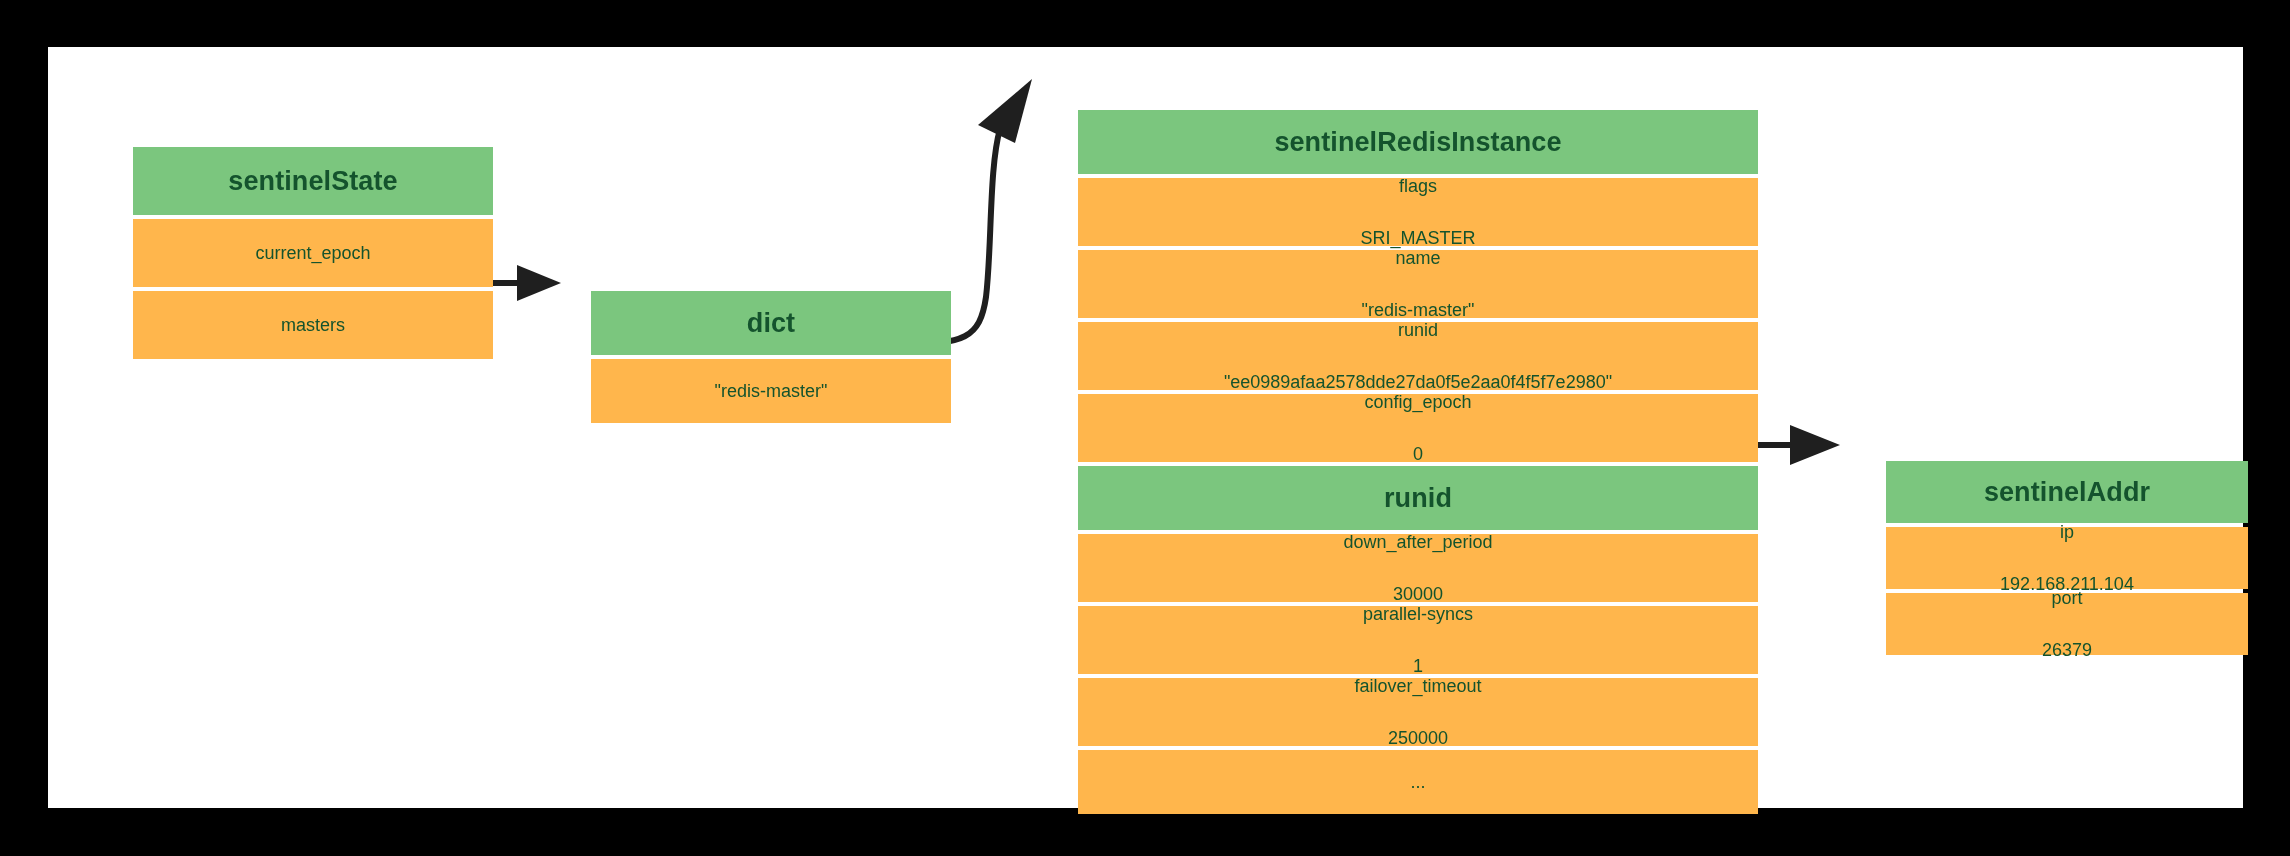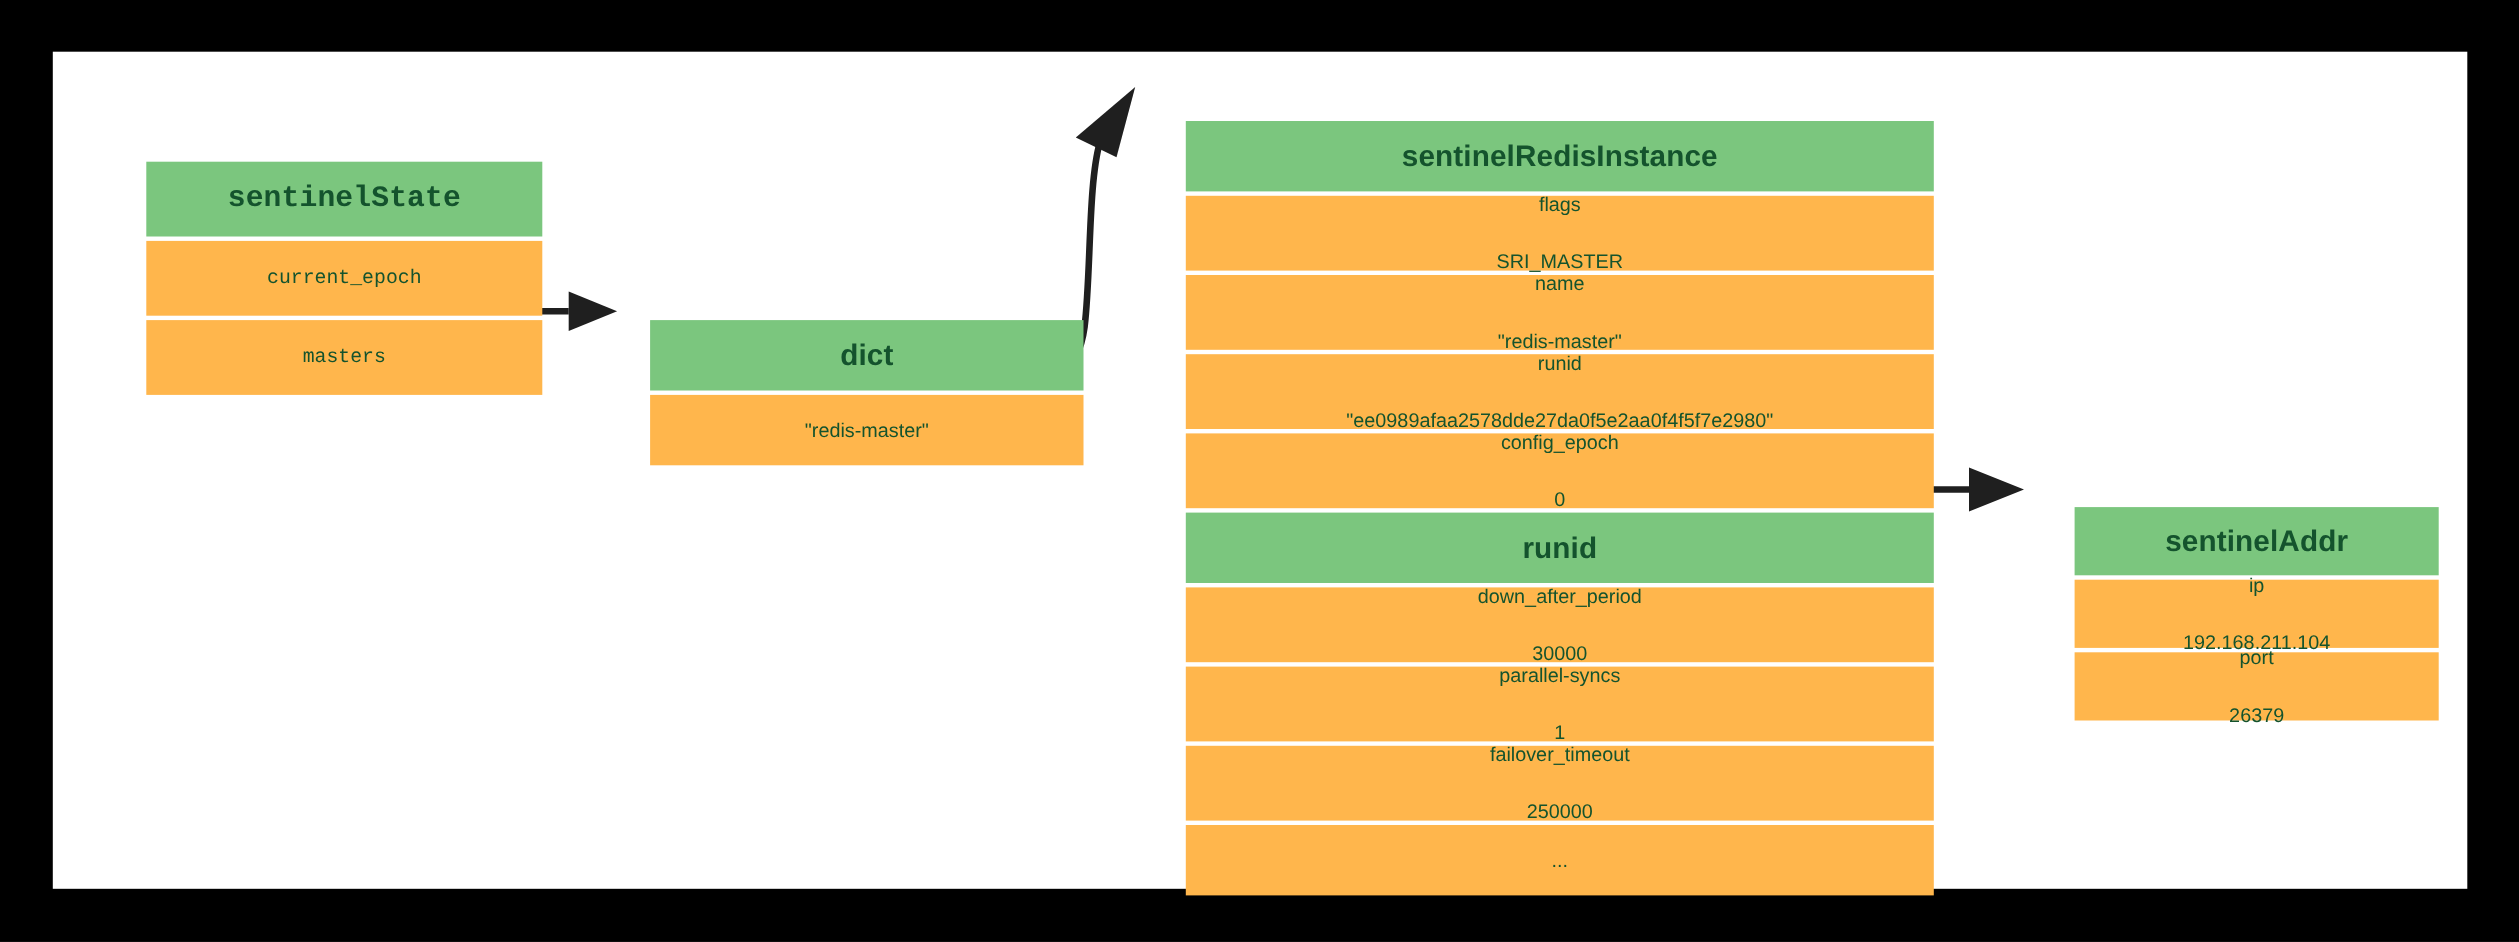--- a/index.html
+++ b/index.html
@@ -55,30 +55,30 @@
     background: #ffb64c;
     font-weight: normal;
     font-size: 18px;
   }
   .row .key   { display: block; }
   .row .val   { display: block; margin-top: 32px; }
   .row.single .key { display: block; }
 
   
   #node-sentinel-state { left: 85px;  top: 100px;  width: 360px; }
-  #node-sentinel-state .row { height: 68px; font-family: Liberation Mono, monospace; }
-
-  #node-dict { left: 543px; top: 244px; width: 394px; }
+  #node-sentinel-state .row { height: 68px; }
+
+  #node-dict { left: 543px; top: 244px; width: 360px; }
   #node-dict .row { height: 64px; }
 
   #node-sri { left: 1030px; top: 63px; width: 680px; }
   #node-sri .row { height: 68px; }
   #node-sri .row.single { height: 64px; }
 
-  #node-addr-struct { left: 1838px; top: 414px; width: 331px; }
+  #node-addr-struct { left: 1838px; top: 414px; width: 362px; }
   #node-addr-struct .row { height: 62px; }
   #node-addr-struct .row.hdr { height: 62px; }
 
   
   .edge {
     position: absolute;
     overflow: visible;
     pointer-events: none;
   }
   .edge path, .edge line {

